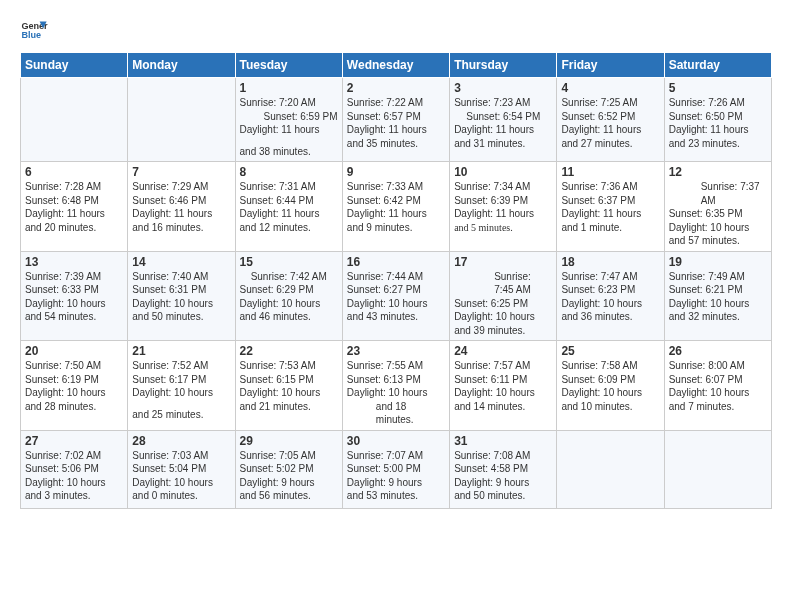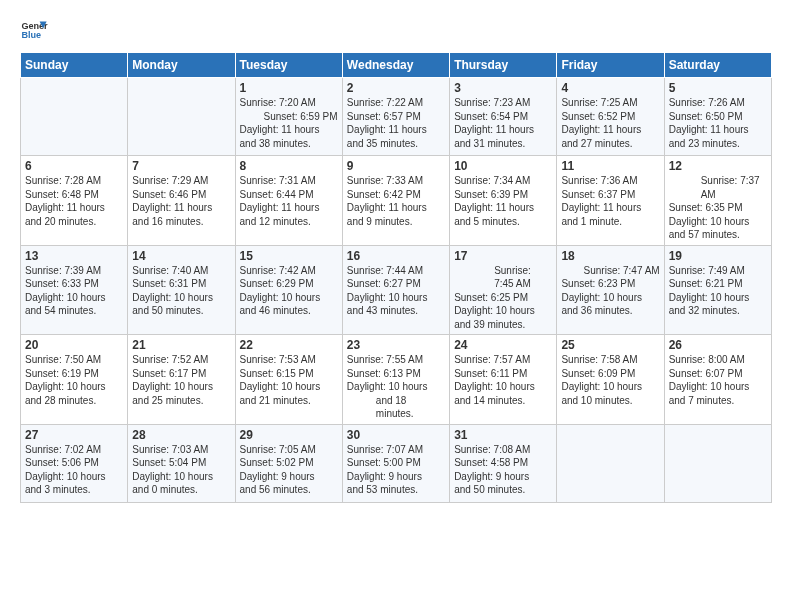--- a/index.html
+++ b/index.html
@@ -112,37 +112,37 @@
     <tbody id="calendar-body">
         <tr>
           <td></td>
           <td></td>
           <td>
             <span class="day-num">1</span>
             <div class="cell-content">
               <span style="display: block;">Sunrise: 7:20 AM</span>
               <span style="display: block; margin-left: 24px;">Sunset: 6:59 PM</span>
               <span style="display: block;">Daylight: 11 hours</span>
-              <span style="display: block;">and 38 minutes.</span>
+              <span style="display: block; margin-top: 8px;">and 38 minutes.</span>
             </div>
           </td>
           <td>
             <span class="day-num">2</span>
             <div class="cell-content">
               <span style="display: block;">Sunrise: 7:22 AM</span>
               <span style="display: block;">Sunset: 6:57 PM</span>
               <span style="display: block;">Daylight: 11 hours</span>
               <span style="display: block;">and 35 minutes.</span>
             </div>
           </td>
           <td>
             <span class="day-num">3</span>
             <div class="cell-content">
               <span style="display: block;">Sunrise: 7:23 AM</span>
-              <span style="display: block;">Sunset: 6:54 PM</span>
+              <span style="display: block; text-align: center;">Sunset: 6:54 PM</span>
               <span style="display: block;">Daylight: 11 hours</span>
               <span style="display: block;">and 31 minutes.</span>
             </div>
           </td>
           <td>
             <span class="day-num">4</span>
             <div class="cell-content">
               <span style="display: block;">Sunrise: 7:25 AM</span>
               <span style="display: block;">Sunset: 6:52 PM</span>
               <span style="display: block;">Daylight: 11 hours</span>
@@ -195,21 +195,21 @@
               <span style="display: block;">Daylight: 11 hours</span>
               <span style="display: block;">and 9 minutes.</span>
             </div>
           </td>
           <td>
             <span class="day-num">10</span>
             <div class="cell-content">
               <span style="display: block;">Sunrise: 7:34 AM</span>
               <span style="display: block;">Sunset: 6:39 PM</span>
               <span style="display: block;">Daylight: 11 hours</span>
-              <span style="display: block;">and 5 minutes.</span>
+              <span style="display: block; font-family: Liberation Serif, serif;">and 5 minutes.</span>
             </div>
           </td>
           <td>
             <span class="day-num">11</span>
             <div class="cell-content">
               <span style="display: block;">Sunrise: 7:36 AM</span>
               <span style="display: block;">Sunset: 6:37 PM</span>
               <span style="display: block;">Daylight: 11 hours</span>
               <span style="display: block;">and 1 minute.</span>
             </div>
@@ -239,21 +239,21 @@
             <div class="cell-content">
               <span style="display: block;">Sunrise: 7:40 AM</span>
               <span style="display: block;">Sunset: 6:31 PM</span>
               <span style="display: block;">Daylight: 10 hours</span>
               <span style="display: block;">and 50 minutes.</span>
             </div>
           </td>
           <td>
             <span class="day-num">15</span>
             <div class="cell-content">
-              <span style="display: block;">Sunrise: 7:42 AM</span>
+              <span style="display: block; text-align: center;">Sunrise: 7:42 AM</span>
               <span style="display: block;">Sunset: 6:29 PM</span>
               <span style="display: block;">Daylight: 10 hours</span>
               <span style="display: block;">and 46 minutes.</span>
             </div>
           </td>
           <td>
             <span class="day-num">16</span>
             <div class="cell-content">
               <span style="display: block;">Sunrise: 7:44 AM</span>
               <span style="display: block;">Sunset: 6:27 PM</span>
@@ -266,21 +266,21 @@
             <div class="cell-content">
               <span style="display: block; margin-left: 40px;">Sunrise: 7:45 AM</span>
               <span style="display: block;">Sunset: 6:25 PM</span>
               <span style="display: block;">Daylight: 10 hours</span>
               <span style="display: block;">and 39 minutes.</span>
             </div>
           </td>
           <td>
             <span class="day-num">18</span>
             <div class="cell-content">
-              <span style="display: block; text-align: right;">Sunrise: 7:47 AM</span>
+              <span style="display: block;">Sunrise: 7:47 AM</span>
               <span style="display: block;">Sunset: 6:23 PM</span>
               <span style="display: block;">Daylight: 10 hours</span>
               <span style="display: block;">and 36 minutes.</span>
             </div>
           </td>
           <td>
             <span class="day-num">19</span>
             <div class="cell-content">
               <span style="display: block;">Sunrise: 7:49 AM</span>
               <span style="display: block;">Sunset: 6:21 PM</span>
@@ -298,21 +298,21 @@
               <span style="display: block;">Daylight: 10 hours</span>
               <span style="display: block;">and 28 minutes.</span>
             </div>
           </td>
           <td>
             <span class="day-num">21</span>
             <div class="cell-content">
               <span style="display: block;">Sunrise: 7:52 AM</span>
               <span style="display: block;">Sunset: 6:17 PM</span>
               <span style="display: block;">Daylight: 10 hours</span>
-              <span style="display: block;">and 25 minutes.</span>
+              <span style="display: block; margin-top: 8px;">and 25 minutes.</span>
             </div>
           </td>
           <td>
             <span class="day-num">22</span>
             <div class="cell-content">
               <span style="display: block;">Sunrise: 7:53 AM</span>
               <span style="display: block;">Sunset: 6:15 PM</span>
               <span style="display: block;">Daylight: 10 hours</span>
               <span style="display: block;">and 21 minutes.</span>
             </div>

